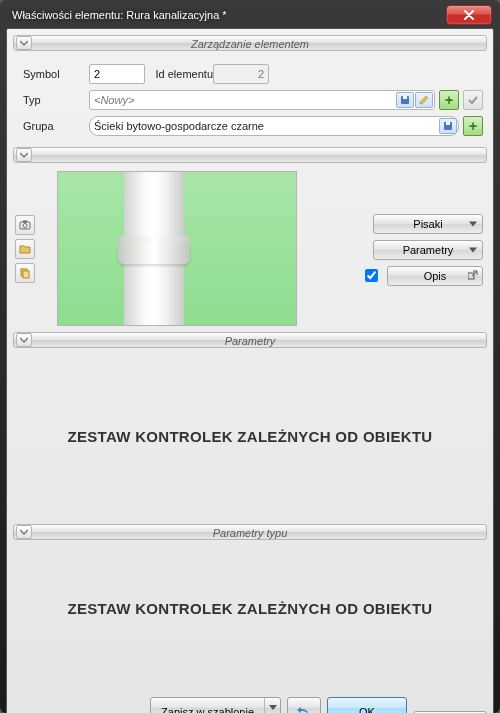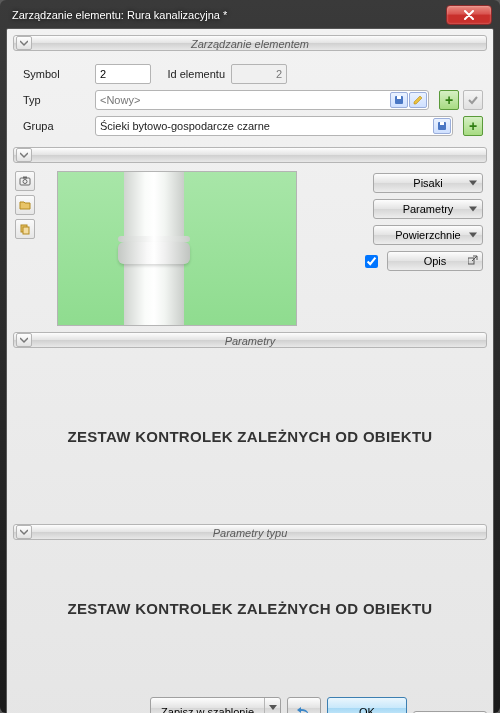--- a/index.html
+++ b/index.html
@@ -49,52 +49,52 @@
     background: linear-gradient(180deg,#fefefe,#e2e2e2);
   }
   .section-header .chev svg { display:block; }
   .section-header .title {
     position: absolute; left:0; right:0; text-align:center;
     color: #5a5a5a; font-style: italic;
     pointer-events:none;
   }
 
   .form-grid { padding: 6px 4px 4px 4px; }
-  .row { display:flex; align-items:center; height:26px; gap:6px; }
+  .row { display:flex; align-items:center; height:26px; }
   .lbl { width: 72px; padding-left: 6px; color:#222; }
   input[type=text].tf {
     height: 20px; padding: 0 4px;
     border: 1px solid #b4b4b4; background:#fff; border-radius:2px;
   }
   input[type=text].tf[readonly]{ background:#f0f0f0; color:#777; text-align:right; }
   .select {
     flex:1; height:20px; border:1px solid #b4b4b4; border-radius:3px;
     background:#fff; display:flex; align-items:center; padding:0 4px; position:relative;
-    color:#777;
-  }
-  .select.normaltext { font-style: normal; color:#222; }
+    font-style: italic; color:#777;
+  }
+  .select.normaltext { font-style: normal; color:#222;border-radius:9px; }
   .sel-btns { position:absolute; right:1px; top:1px; bottom:1px; display:flex; gap:1px; }
   .iconbtn {
     width:18px; border:1px solid #9aaedb; border-radius:2px;
     background: linear-gradient(180deg,#eaf2ff,#cfe0ff);
     display:flex; align-items:center; justify-content:center;
   }
   .iconbtn.green-plus {
     width:20px; height:20px; border:1px solid #5a9a3a;
     background: linear-gradient(180deg,#d6f0c4,#a7db82);
   }
   .iconbtn.green-plus span{ color:#2f7d12; font-weight:bold; font-size:14px; line-height:1; }
   .iconbtn.check {
     width:20px; height:20px; border:1px solid #bbb;
     background: linear-gradient(180deg,#f5f5f5,#e0e0e0);
   }
   .iconbtn.check svg path{ stroke:#999; }
   .row .after-buttons { display:flex; gap:4px; margin-left:4px; }
 
-  .appearance-body { display:flex; gap:22px; padding:4px 2px 2px 2px; }
+  .appearance-body { display:flex; gap:22px; padding:4px 2px 2px 2px;align-items:center; }
   .left-icons { width:20px; display:flex; flex-direction:column; gap:4px; }
   .left-icons .tb {
     width:20px; height:20px; border:1px solid #b4b4b4; border-radius:2px;
     background:linear-gradient(180deg,#fafafa,#e6e6e6);
     display:flex; align-items:center; justify-content:center;
   }
   .preview {
     width: 240px; height:155px; border:1px solid #b4b4b4;
     background: linear-gradient(180deg,#a8e6a8 0%, #8fdc8f 100%);
     position:relative; overflow:hidden;
@@ -166,21 +166,21 @@
     background:linear-gradient(180deg,#eaf6fd,#c8e8fb 50%,#a7d9f5 51%,#d0ecfb);
   }
   .btn.cancel { width:74px;margin-top:29px; }
 </style>
 </head>
 <body>
 
 <div class="window">
 
   <div class="titlebar">
-    <span class="titlebar-text">Zarządzanie elementu: Rura kanalizacyjna *</span>
+    <span class="titlebar-text">Właściwości elementu: Rura kanalizacyjna *</span>
     <div class="close-btn">
       <svg width="10" height="10" viewBox="0 0 10 10">
           <path d="M1 1 L9 9 M9 1 L1 9" stroke="#fff" stroke-width="2" stroke-linecap="round"></path>
         </svg>
     </div>
   </div>
 
   <div class="client">
 
     <div class="section-header">
@@ -286,24 +286,20 @@
       </div>
       <div class="right-controls">
         <div class="drop-btn">
             <span>Pisaki</span>
             <span class="arrow"></span>
           </div>
         <div class="drop-btn">
             <span>Parametry</span>
             <span class="arrow"></span>
           </div>
-        <div class="drop-btn">
-            <span>Powierzchnie</span>
-            <span class="arrow"></span>
-          </div>
         <div class="opis-row">
           <input type="checkbox" checked="" style="">
           <div class="opis-btn">
             <span>Opis</span>
             <svg class="ext" viewBox="0 0 10 10">
                 <rect x="0" y="3" width="6" height="6" fill="none" stroke="#555"></rect>
                 <path d="M5 1 L9 1 L9 5 M9 1 L4 6" fill="none" stroke="#555"></path>
               </svg>
           </div>
         </div>

